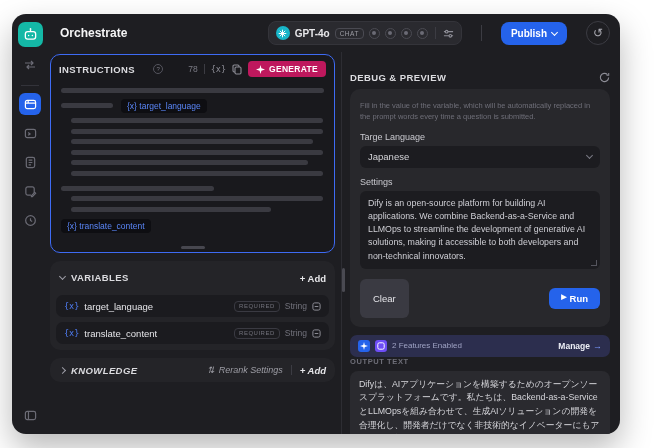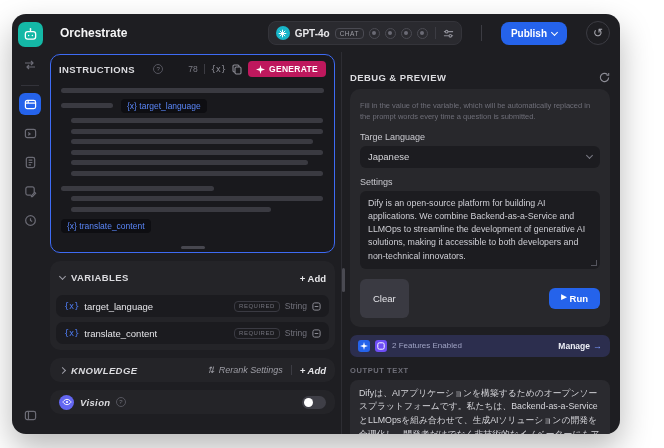--- a/index.html
+++ b/index.html
@@ -122,21 +122,21 @@
              border-radius:6px; padding:5px 12px; display:flex; align-items:flex-start; gap:3px; }
   .run-btn .play { font-size:7px; }
   .features { margin-top:8px; height:22px; background:#2c2e4e; border-radius:7px;
               display:flex; align-items:center; gap:5px; padding:0 8px; }
   .feat-ic { width:12px; height:12px; border-radius:3px; display:flex; align-items:center; justify-content:center; }
   .feat-ic.blue { background:#2563eb; } .feat-ic.purple { background:#6d4df6; }
   .feat-txt { font-size:8px; color:#9fa3c4; }
   .features .right { margin-left:auto; display:flex; align-items:center; gap:3px; }
   .manage { font-size:8.5px; font-weight:bold; color:#eceef5; }
   .manage-arrow { color:#7c9bff; font-size:9px; }
-  .out-lbl { font-size:7.5px; font-weight:bold; letter-spacing:.6px; color:#6e6e78; margin-top:9px; }
+  .out-lbl { font-size:7.5px; font-weight:bold; letter-spacing:.6px; color:#6e6e78; }
   .out-bubble { margin-top:5px; background:#2a2a2f; border-radius:8px; padding:7px 9px;
                 font-size:8.8px; color:#d6d6db; line-height:1.55; }
   .scroll-thumb { position:absolute; left:0px; top:216px; width:3px; height:24px;
                   border-radius:2px; background:#4a4a52; }
 </style>
 </head>
 <body>
 
 <div class="window">
 
@@ -337,33 +337,20 @@
         <div class="know-right">
           <span class="muted-act">
             <span>⇅</span>
             <span>Rerank Settings</span>
           </span>
           <span class="vsep"></span>
           <span class="add-lbl">+ Add</span>
         </div>
       </div>
 
-      <div class="card row24">
-        <span class="vision-ic">
-          <svg width="10" height="10" viewBox="0 0 12 12" fill="none" stroke="#fff" stroke-width="1.1">
-            <path d="M1 6s2-3.2 5-3.2S11 6 11 6s-2 3.2-5 3.2S1 6 1 6z"></path>
-              <circle cx="6" cy="6" r="1.3" fill="#fff" stroke="none"></circle>
-          </svg>
-        </span>
-        <span class="sec-title">Vision</span>
-        <span class="help" style="margin-left:5px">?</span>
-        <span class="toggle">
-            <i></i>
-          </span>
-      </div>
     </div>
 
     <div class="right-pane">
       <div class="scroll-thumb"></div>
 
       <div class="dbg-head">
         <span class="sec-title">DEBUG &amp; PREVIEW</span>
         <span class="right">
           <svg width="11" height="11" viewBox="0 0 12 12" fill="none" stroke="currentColor" stroke-width="1.2">
             <path d="M10.5 6a4.5 4.5 0 1 1-1.3-3.2"></path>

